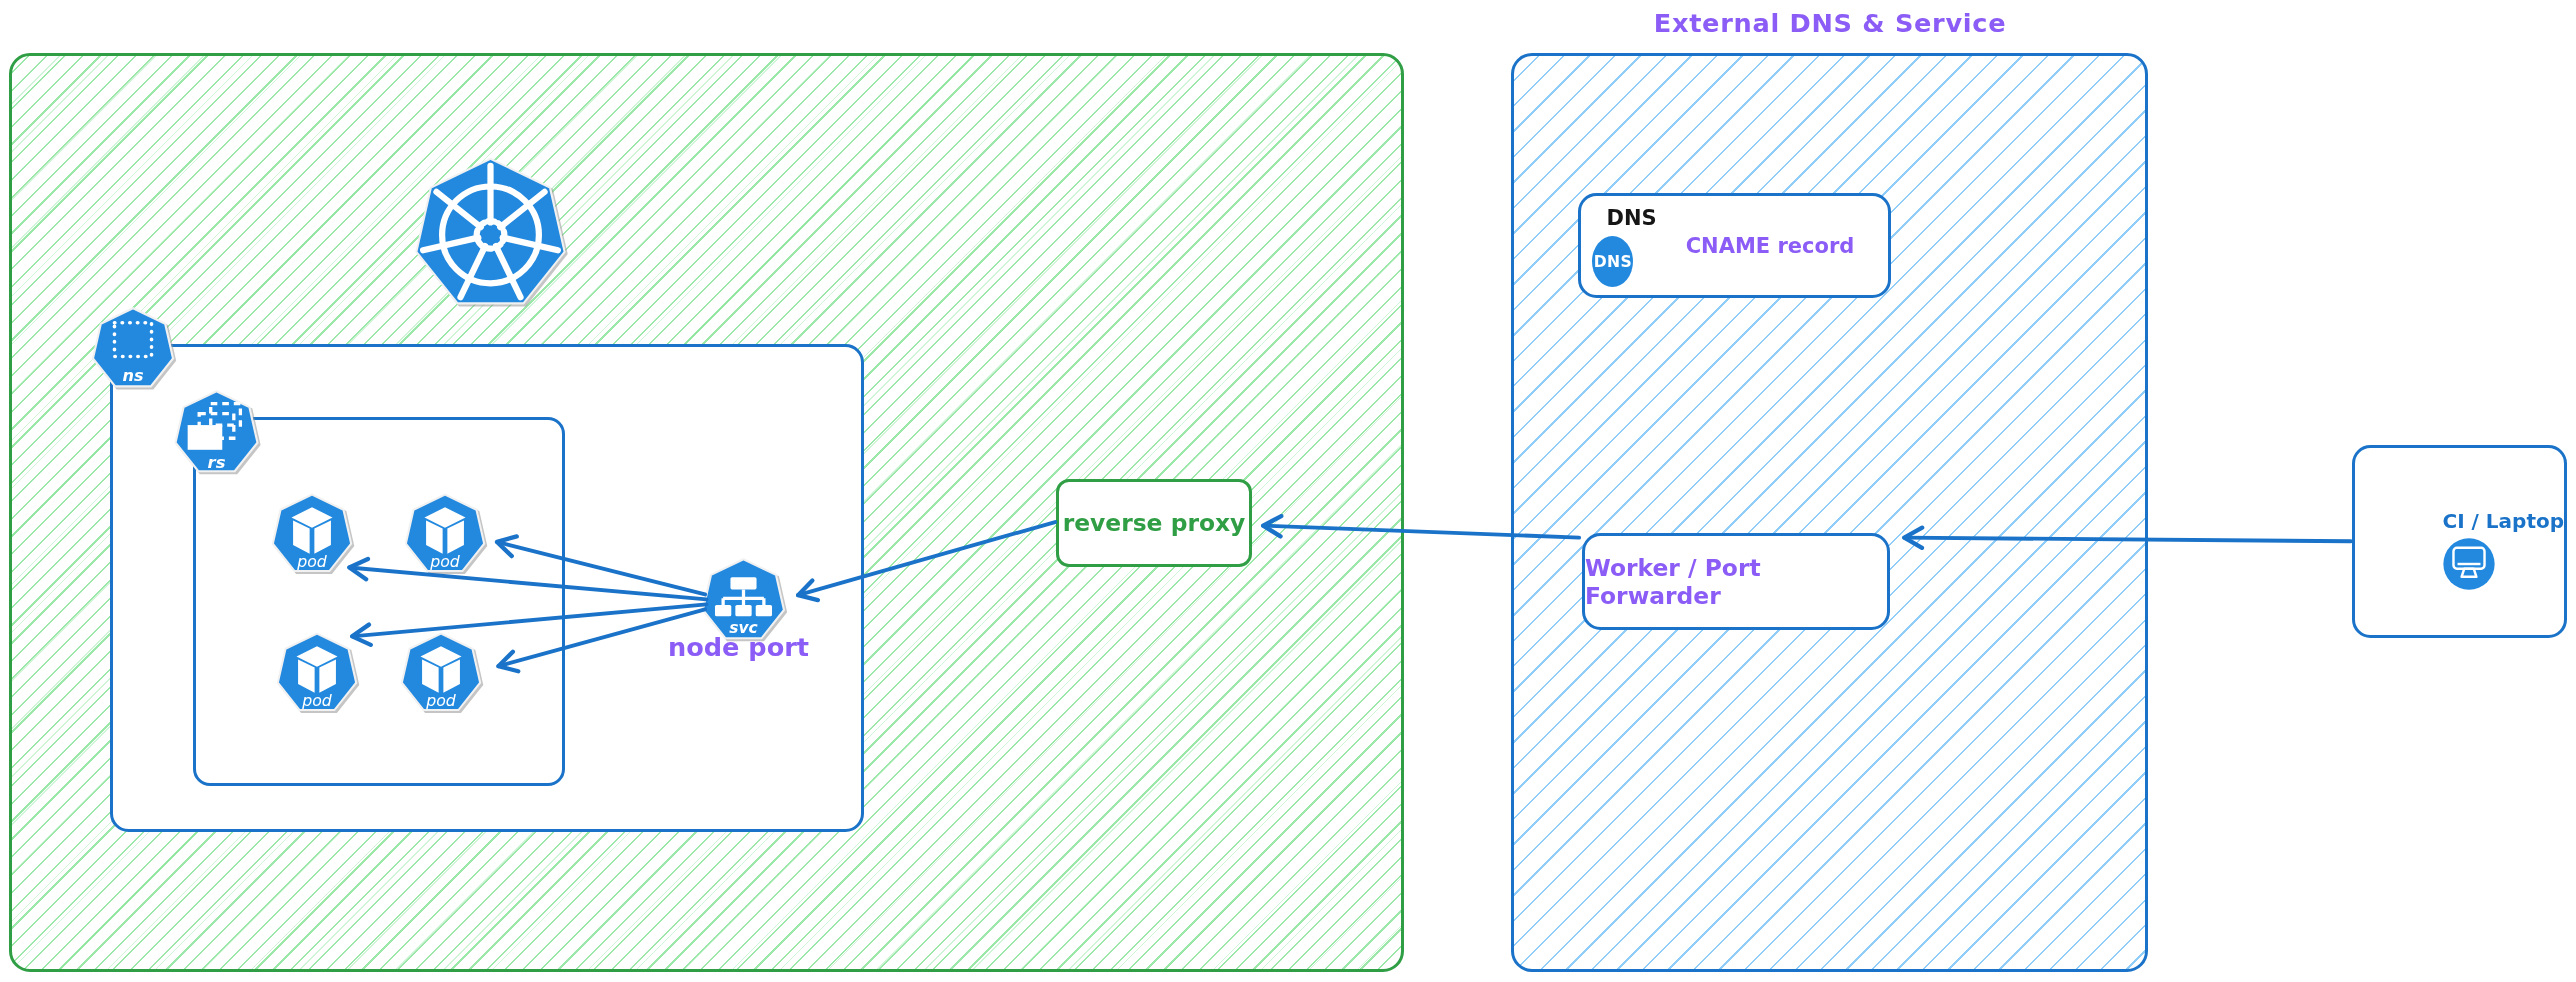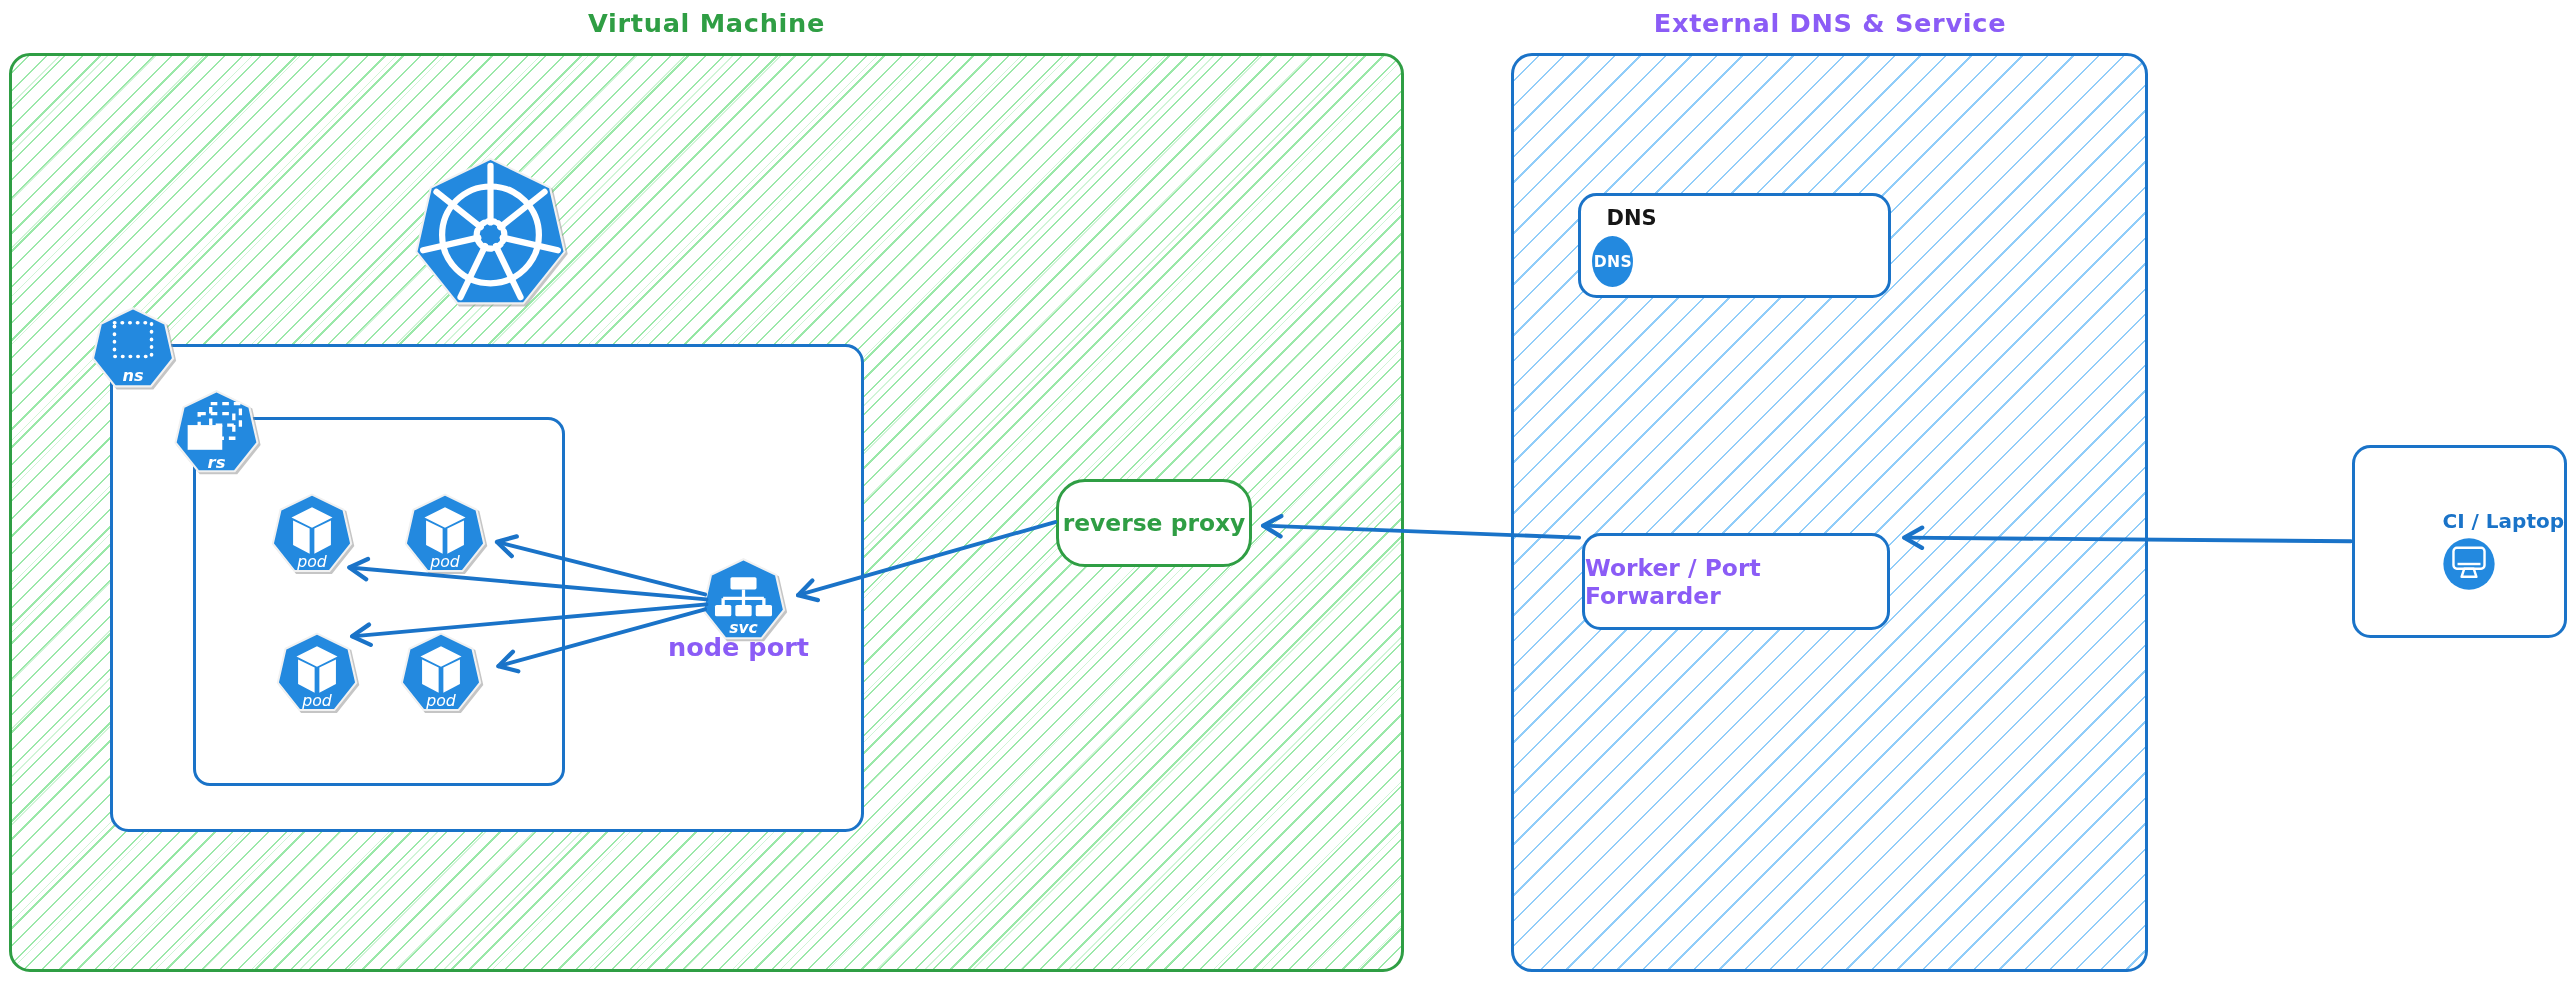--- a/index.html
+++ b/index.html
@@ -24,21 +24,21 @@
   }
   .blue-box{
     border:3.6px solid #1a73c8;
     background-image:
       repeating-linear-gradient(135deg, transparent 0 16.3px, rgba(125,196,248,0.85) 16.3px 18px);
   }
   
   .whitebox{position:absolute;background:#ffffff;z-index:2;}
   .blue-border{border:3.6px solid #1a73c8;border-radius:18.5px;}
   .thin-blue-border{border:3.2px solid #1a73c8;border-radius:17px;}
-  .green-border{border:3.2px solid #2f9e44;border-radius:29px;}
+  .green-border{border:3.2px solid #2f9e44;border-radius:13px;}
   .card-label{display:flex;align-items:center;justify-content:center;width:100%;height:100%;}
   
   .hepta{position:absolute;z-index:4;filter:drop-shadow(2.1px 2.8px 0.7px rgba(150,150,150,0.55));}
   .icon-label{fill:#ffffff;font-family:"DejaVu Sans","Liberation Sans",sans-serif;font-style:italic;text-anchor:middle;}
   .caption{position:absolute;z-index:4;text-align:center;font-weight:bold;}
   
   #arrows{position:absolute;left:0;top:0;z-index:6;pointer-events:none;}
   
   .dns-header{position:absolute;left:25.6px;top:10px;font-size:21px;font-weight:bold;color:#161616;z-index:3;}
   .dns-badge{
@@ -48,21 +48,20 @@
   }
   .dns-record{position:absolute;left:78px;top:0;right:7px;height:100%;display:flex;align-items:center;justify-content:center;z-index:3;}
   .ci-label{position:absolute;left:0;top:61px;width:100%;text-align:right;font-size:20px;font-weight:bold;color:#1a73c8;}
   .ci-monitor{position:absolute;left:87px;top:89px;}
 </style>
 </head>
 <body>
 
 <div id="canvas">
 
-  <div class="region-title green-text" style="left:8.5px;width:1396px;">Virtual Machine</div>
   <div class="region-title blue-text" style="left:1511px;width:638px;">External DNS &amp; Service</div>
 
   <div class="bigbox green-box" style="left:8.5px;top:53px;width:1389px;height:913px;"></div>
   <div class="bigbox blue-box" style="left:1511px;top:53px;width:631px;height:913px;"></div>
 
   <div class="whitebox blue-border" style="left:110px;top:344px;width:748px;height:482px;"></div>
   <div class="whitebox thin-blue-border" style="left:193px;top:417px;width:366px;height:363px;"></div>
 
   <svg class="hepta" style="left:411px;top:151px;" width="159" height="165" viewBox="0 0 230 238">
     <polygon points="115,11 201,52.5 222.2,145.5 162.7,220.1 67.3,220.1 7.8,145.5 28.8,52.5" fill="#2389df" stroke="#f1f1f1" stroke-width="3"></polygon>
@@ -149,20 +148,21 @@
 
   <div class="caption blue-text" style="left:632px;top:632px;width:213px;font-size:25.6px;">node port</div>
 
   <div class="whitebox green-border" style="left:1056px;top:479px;width:190px;height:82px;z-index:3;">
     <div class="card-label green-text" style="font-size:23.4px;font-weight:bold;">reverse proxy</div>
   </div>
 
   <div class="whitebox blue-border" style="left:1578px;top:193px;width:307px;height:99px;z-index:3;">
     <div class="dns-header">DNS</div>
     <div class="dns-badge">DNS</div>
+    <div class="dns-record blue-text" style="font-size:21px;font-weight:bold;">CNAME record</div>
   </div>
 
   <div class="whitebox blue-border" style="left:1582px;top:486px;width:302px;height:91px;z-index:3;margin-top:47px;">
     <div class="card-label blue-text" style="font-size:23.4px;font-weight:bold;">Worker / Port Forwarder</div>
   </div>
 
   <div class="whitebox blue-border" style="left:2352px;top:445px;width:209px;height:187px;z-index:3;">
     <div class="ci-label">CI / Laptop</div>
     <svg class="ci-monitor" width="54" height="54" viewBox="0 0 80 80">
       <circle cx="40" cy="40" r="38" fill="#2389df"></circle>

